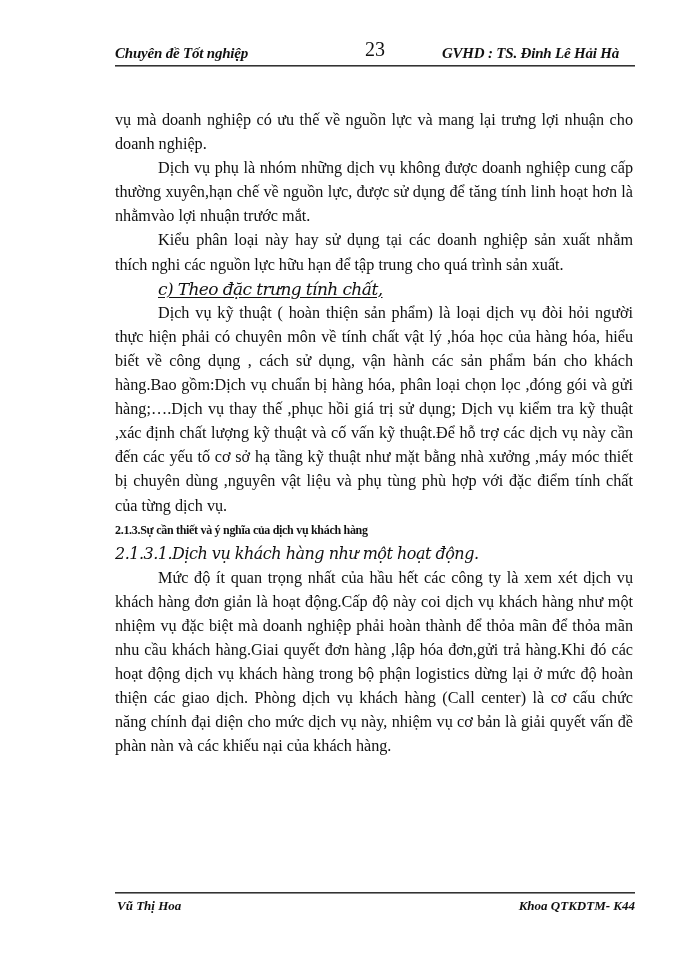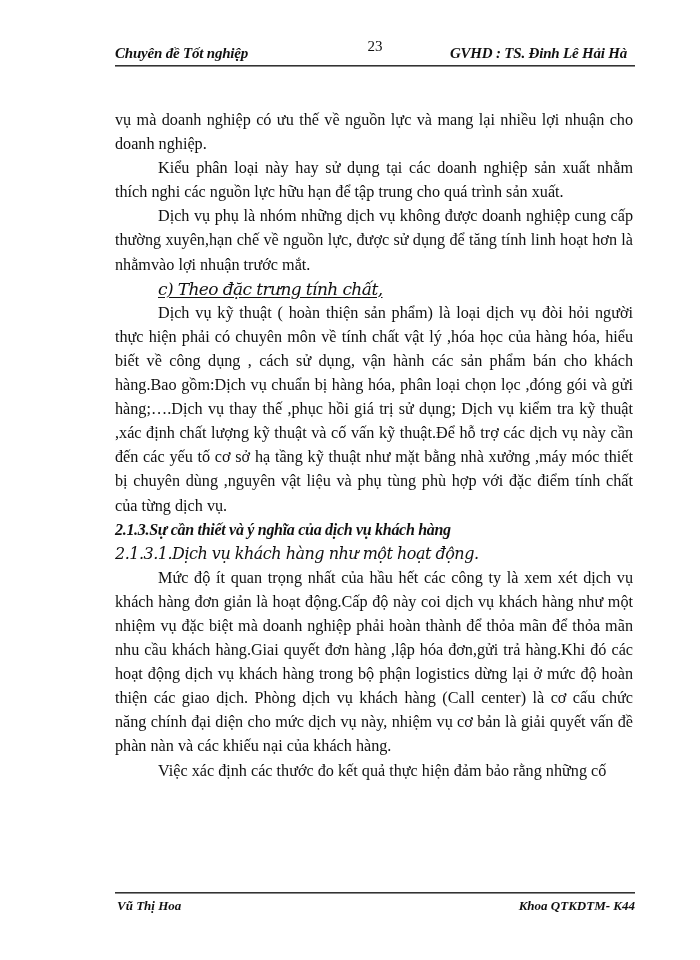--- a/index.html
+++ b/index.html
@@ -3,31 +3,31 @@
 <meta charset="utf-8">
 <style>
   html, body { margin: 0; padding: 0; background: #ffffff; }
   body { width: 700px; height: 960px; position: relative; overflow: hidden;
          font-family: "Liberation Serif", "DejaVu Serif", serif; color: #111; }
   .page { position: absolute; left: 0; top: 0; width: 700px; height: 960px; background: #fff; }
   .header { position: absolute; left: 115px; width: 520px; top: 40px; height: 24px; }
   .header .left, .header .right { position: absolute; bottom: 2px; font-style: italic; font-weight: bold;
          font-size: 15px; letter-spacing: -0.2px; }
   .header .left { left: 0; }
-  .header .right { right: 8px; margin-left: 24px; }
-  .header .center { position: absolute; left: 0; right: 0; text-align: center; top: -2px; font-size: 15px; }
+  .header .right { right: 16px; margin-left: 24px; }
+  .header .center { position: absolute; left: 0; right: 0; text-align: center; top: -2px; font-size: 20px; }
   .header-rule { position: absolute; left: 115px; width: 520px; top: 65px; height: 0;
          border-top: 1.5px solid #333; border-bottom: 1.5px solid #888; }
   .body { position: absolute; left: 115px; width: 518px; top: 108px;
          font-size: 16.2px; line-height: 24.1px; text-align: justify; }
   .body p { margin: 0; }
   .indent { text-indent: 43px; }
   .sub-c { margin-left: 43px !important; font-family: "DejaVu Serif", serif; font-style: italic;
          font-size: 17px; text-decoration: underline; text-underline-offset: 2px; letter-spacing: -0.6px; }
-  .h3 { font-weight: bold; font-style: italic; font-size: 16px; letter-spacing: -0.3px; }
+  .h3 { font-weight: bold; font-size: 12px; letter-spacing: -0.3px; }
   .h4 { font-family: "DejaVu Serif", serif; font-style: italic; font-size: 16px; letter-spacing: -0.5px; font-weight: normal; }
   .footer-rule { position: absolute; left: 115px; width: 520px; top: 892px; height: 0;
          border-top: 1.5px solid #333; border-bottom: 1.5px solid #888; }
   .footer { position: absolute; left: 115px; width: 520px; top: 898px; height: 20px; }
   .footer .left, .footer .right { position: absolute; top: 0; font-style: italic; font-weight: bold; font-size: 13px; }
   .footer .left { left: 2px; }
   .footer .right { right: 0; }
 </style>
 </head>
 <body>
@@ -35,29 +35,28 @@
 <div class="page">
 
   <div class="header">
     <span class="left">Chuyên đề Tốt nghiệp</span>
     <span class="center">23</span>
     <span class="right">GVHD : TS. Đinh Lê Hải Hà</span>
   </div>
   <div class="header-rule"></div>
 
   <div class="body">
-    <p>vụ mà  doanh nghiệp có ưu thế về nguồn lực và  mang lại nhiều lợi nhuận cho doanh nghiệp.</p>
+    <p>vụ mà  doanh nghiệp có ưu thế về nguồn lực và  mang lại trưng lợi nhuận cho doanh nghiệp.</p>
+    <p class="indent">Dịch vụ phụ là nhóm những dịch vụ không được doanh nghiệp cung cấp thường xuyên,hạn chế về nguồn lực, được sử dụng để tăng tính linh hoạt hơn là nhằmvào lợi nhuận trước mắt.</p>
     <p class="indent">Kiểu phân loại này hay sử dụng tại các doanh nghiệp sản xuất nhằm thích nghi các nguồn lực hữu hạn để tập trung cho quá trình sản xuất.</p>
-    <p class="indent">Dịch vụ phụ là nhóm những dịch vụ không được doanh nghiệp cung cấp thường xuyên,hạn chế về nguồn lực, được sử dụng để tăng tính linh hoạt hơn là nhằmvào lợi nhuận trước mắt.</p>
     <p class="sub-c">c) Theo đặc trưng tính chất,</p>
     <p class="indent">Dịch vụ kỹ thuật ( hoàn thiện sản phẩm) là loại dịch vụ đòi hỏi người thực hiện phải có chuyên môn về tính chất vật lý ,hóa học của hàng hóa, hiểu biết về công dụng , cách sử dụng, vận hành các sản phẩm bán cho khách hàng.Bao gồm:Dịch vụ chuẩn bị hàng hóa, phân loại chọn lọc ,đóng gói và gửi hàng;….Dịch vụ thay thế ,phục hồi giá trị sử dụng; Dịch vụ kiểm tra kỹ thuật ,xác định chất lượng kỹ thuật và cố vấn kỹ thuật.Để hỗ trợ các dịch vụ này cần đến các yếu tố cơ sở hạ tầng kỹ thuật như mặt bằng nhà xưởng ,máy móc thiết bị chuyên dùng ,nguyên vật liệu và phụ tùng phù hợp với đặc điểm tính chất của từng dịch vụ.</p>
     <p class="h3">2.1.3.Sự cần thiết và ý nghĩa của dịch vụ khách hàng</p>
     <p class="h4">2.1.3.1.Dịch vụ  khách hàng như một hoạt động.</p>
     <p class="indent">Mức độ ít quan trọng nhất của hầu hết các công ty là xem xét dịch vụ khách hàng đơn giản là hoạt động.Cấp độ này coi dịch vụ khách hàng như một nhiệm vụ đặc biệt mà doanh nghiệp phải hoàn thành để thỏa mãn để thỏa mãn nhu cầu khách hàng.Giai quyết đơn hàng ,lập hóa đơn,gửi trả hàng.Khi đó các hoạt động dịch vụ khách hàng trong bộ phận logistics dừng lại ở mức độ hoàn thiện các giao dịch. Phòng dịch vụ khách hàng (Call center) là cơ cấu chức năng chính đại diện cho mức dịch vụ này, nhiệm vụ cơ bản là giải quyết vấn đề phàn nàn và các khiếu nại của khách hàng.</p>
-    <p class="indent">Việc xác định các thước đo kết quả thực hiện đảm bảo rằng những cố</p>
   </div>
 
   <div class="footer-rule"></div>
   <div class="footer">
     <span class="left">Vũ Thị Hoa</span>
     <span class="right">Khoa QTKDTM- K44</span>
   </div>
 
 </div>
 

